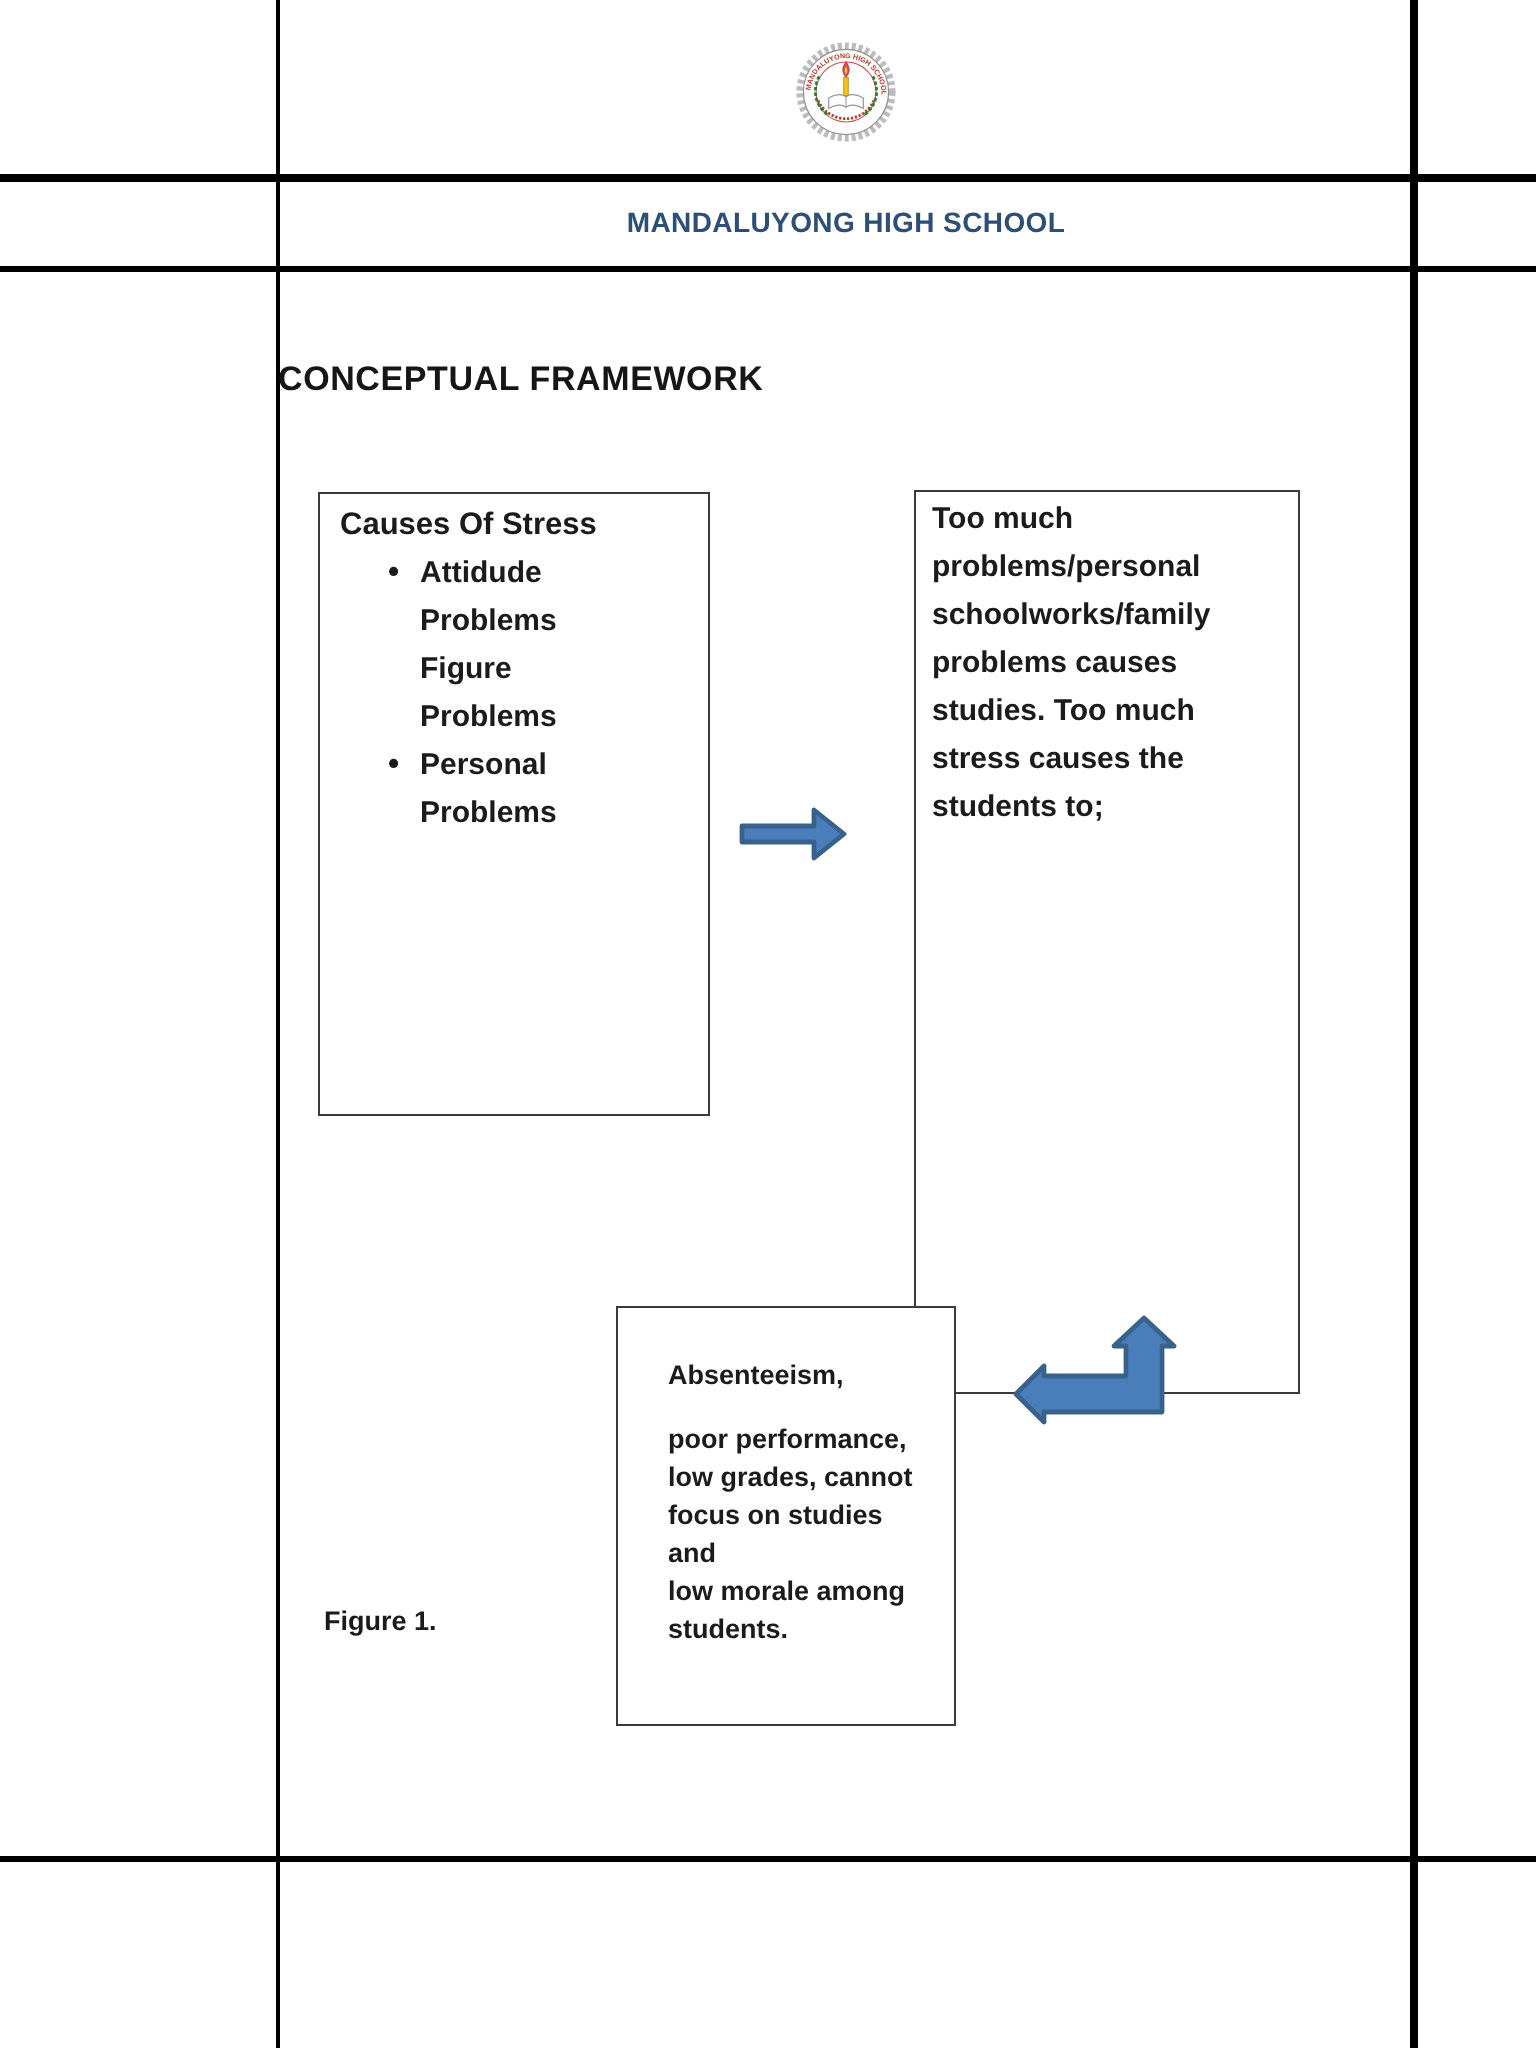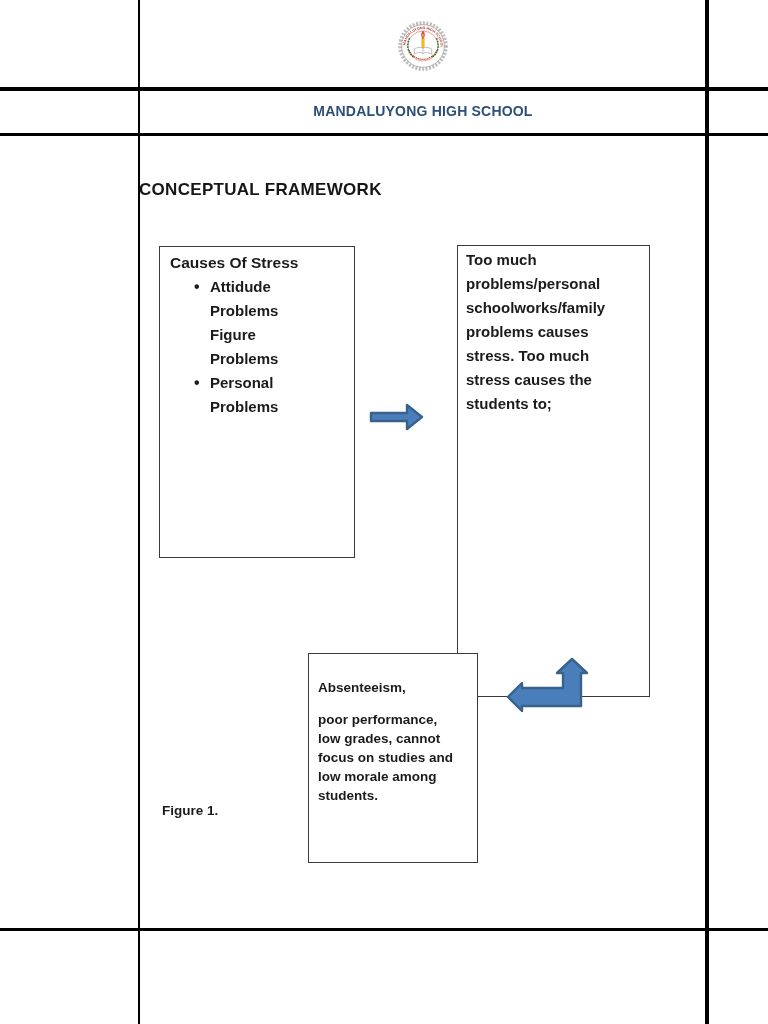--- a/index.html
+++ b/index.html
@@ -30,21 +30,21 @@
   
   .page-title {
     position:absolute; left:139px; top:180px; width:568px;
     text-align:left; font-size:17px; letter-spacing:.3px; color:#161616;
   }
 
   
   .box { position:absolute; background:#fff; border:1.5px solid #3a3a3a; }
   .causes-box  { left:159px; top:246px; width:196px; height:312px; padding:4px 10px; }
   .effects-box { left:457px; top:245px; width:193px; height:452px; padding:2px 8px; }
-  .outcomes-box{ left:308px; top:653px; width:170px; height:210px; padding:25px 9px 0 9px; }
+  .outcomes-box{ left:308px; top:653px; width:170px; height:210px; padding:25px 9px 0 25px; }
 
   .causes-title { font-size:15.5px; line-height:24px; }
   .bullet-list { margin-left:24px; }
   .bullet-item { display:flex; }
   .bullet-dot { width:16px; font-size:16px; line-height:24px; }
   .bullet-dot::before { content:"\2022"; }
   .bullet-lines { font-size:15px; }
   .bullet-lines div { line-height:24px; }
 
   .effects-text { font-size:15px; }
@@ -120,21 +120,21 @@
   <svg class="arrow-right" width="55" height="28" viewBox="0 0 55 28">
     <path d="M2 10 L38 10 L38 2 L53 14 L38 26 L38 18 L2 18 Z" stroke-width="2.4" stroke-linejoin="round" fill="#4a7ebb" stroke="#38618c"></path>
   </svg>
 
   <div class="box effects-box">
     <div class="effects-text">
         <div>Too much</div>
         <div>problems/personal</div>
         <div>schoolworks/family</div>
         <div>problems causes</div>
-        <div>stress. Too much</div>
+        <div>studies. Too much</div>
         <div>stress causes the</div>
         <div>students to;</div>
       </div>
   </div>
 
   <div class="box outcomes-box">
     <div class="outcomes-intro">Absenteeism,</div>
     <div class="outcomes-text">
         <div>poor performance,</div>
         <div>low grades, cannot</div>

